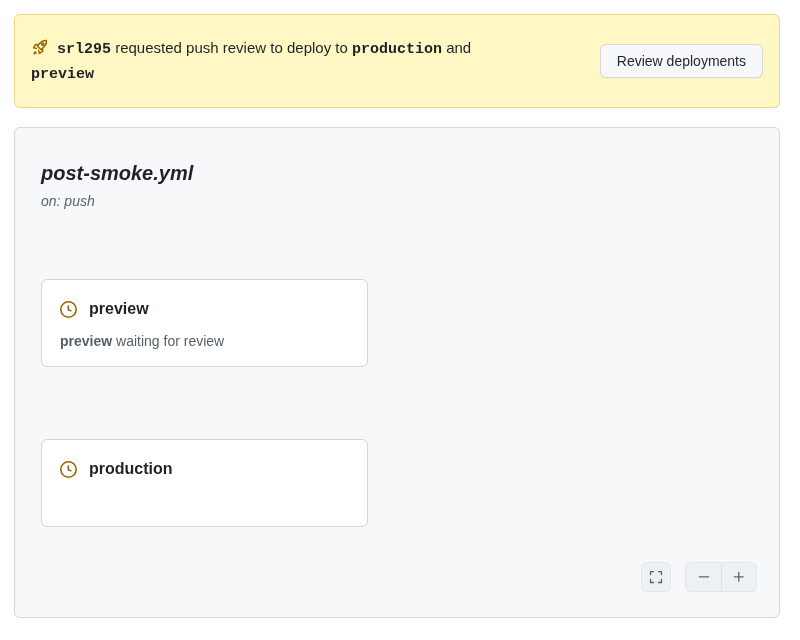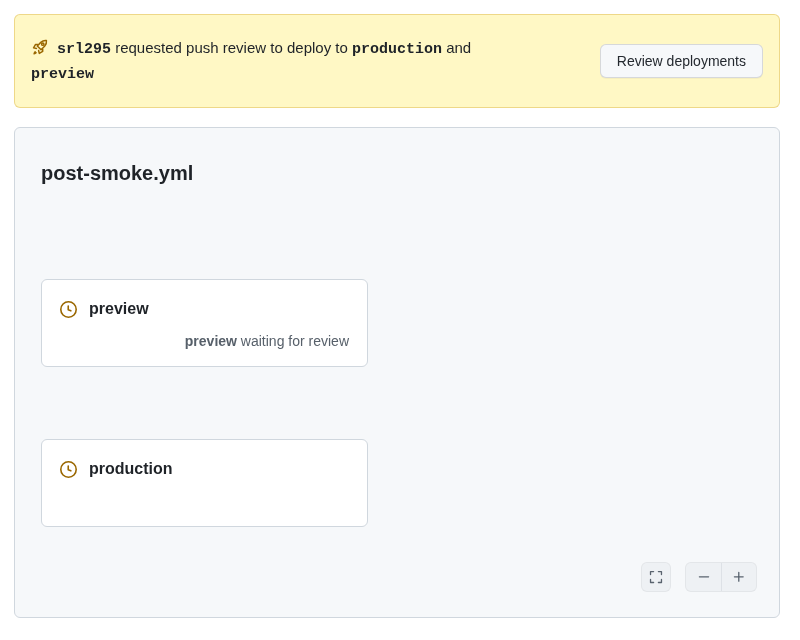--- a/index.html
+++ b/index.html
@@ -23,34 +23,34 @@
     height:34px;padding:0 16px;background:#f6f8fa;color:#24292f;
     font-family:inherit;font-size:14px;font-weight:500;
     border:1px solid rgba(31,35,40,0.15);border-radius:6px;
     box-shadow:0 1px 0 rgba(31,35,40,0.04);cursor:pointer;white-space:nowrap;
   }
   
   .panel{
     position:absolute;left:14px;top:127px;width:766px;height:491px;box-sizing:border-box;
     background:#f6f8fa;border:1px solid #d0d7de;border-radius:6px;
   }
-  .panel-header{padding:32px 26px 0;}
+  .panel-header{padding:32px 26px 0;font-style:italic;}
   .wf-title{font-size:20px;font-weight:700;color:#1f2328;line-height:26px;}
   .wf-trigger{margin-top:5px;font-size:14px;color:#59636e;line-height:20px;}
   .job-card{
     position:absolute;left:26px;width:327px;height:88px;box-sizing:border-box;
     background:#ffffff;border:1px solid #d0d7de;border-radius:6px;
     padding:19px 18px 0;cursor:pointer;
   }
   .job-card.first{top:151px;}
   .job-card.second{top:311px;}
   .job-head{display:flex;align-items:center;gap:12px;}
   .job-head .icon{line-height:0;color:#9a6700;}
   .job-name{font-size:16px;font-weight:600;color:#1f2328;line-height:20px;}
-  .job-status{margin-top:13px;font-size:14px;color:#57606a;line-height:18px;text-align:right;}
+  .job-status{margin-top:13px;font-size:14px;color:#57606a;line-height:18px;}
   .job-status .env{font-weight:600;}
   
   .controls{position:absolute;right:22px;bottom:25px;display:flex;align-items:center;gap:14px;}
   .ctrl-btn{
     width:30px;height:30px;box-sizing:border-box;border-radius:6px;background:#eef1f4;
     border:1px solid rgba(31,35,40,0.05);display:flex;align-items:center;justify-content:center;
     color:#59636e;cursor:pointer;padding:0;
   }
   .zoom-group{
     display:flex;height:30px;box-sizing:border-box;border-radius:6px;background:#eef1f4;
@@ -77,20 +77,21 @@
         <path d="M3.9 12.1c-.7.7-1 1.9-1 1.9s1.2-.3 1.9-1"></path>
       </svg>
     </span><span class="b">srl295</span><span> requested push review to deploy to </span><span class="b">production</span><span> and</span><span class="b block">preview</span>
   </div>
   <button class="review-btn">Review deployments</button>
 </div>
 
 <div class="panel">
   <div class="panel-header">
     <div class="wf-title">post-smoke.yml</div>
+    <div class="wf-trigger">on: push</div>
   </div>
 
   <div class="job-card first">
     <div class="job-head">
       <span class="icon">
         <svg width="17" height="17" viewBox="0 0 16 16" fill="#9a6700">
           <path d="M8 0a8 8 0 1 1 0 16A8 8 0 0 1 8 0ZM1.5 8a6.5 6.5 0 1 0 13 0 6.5 6.5 0 0 0-13 0Zm7-3.25v2.992l2.028.812a.75.75 0 0 1-.557 1.392l-2.5-1A.751.751 0 0 1 7 8.25v-3.5a.75.75 0 0 1 1.5 0Z"></path>
         </svg>
       </span>
       <span class="job-name">preview</span>

